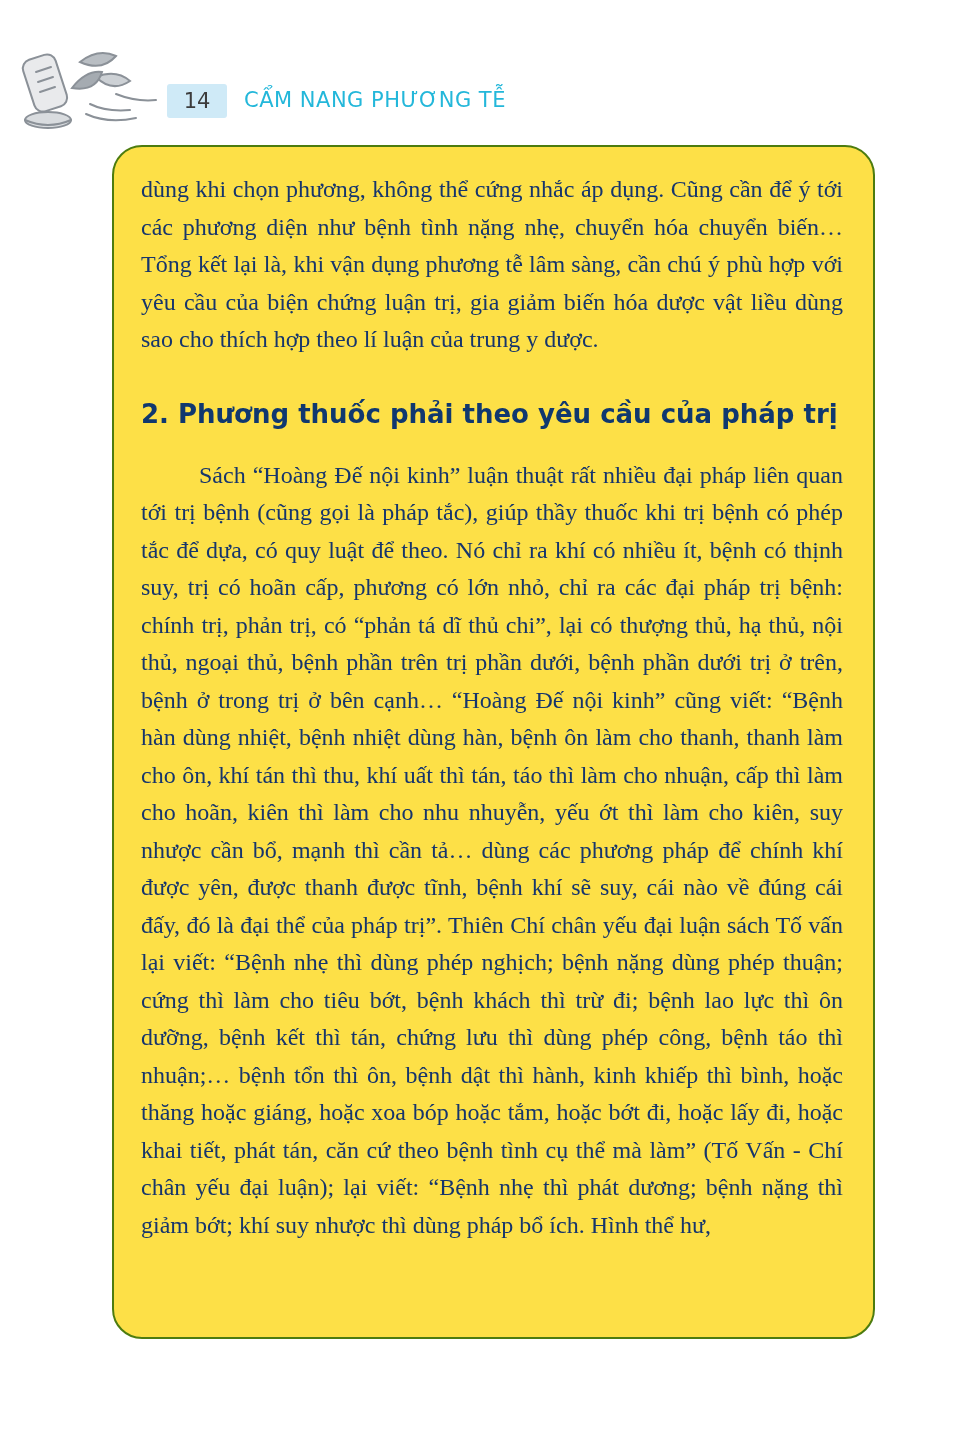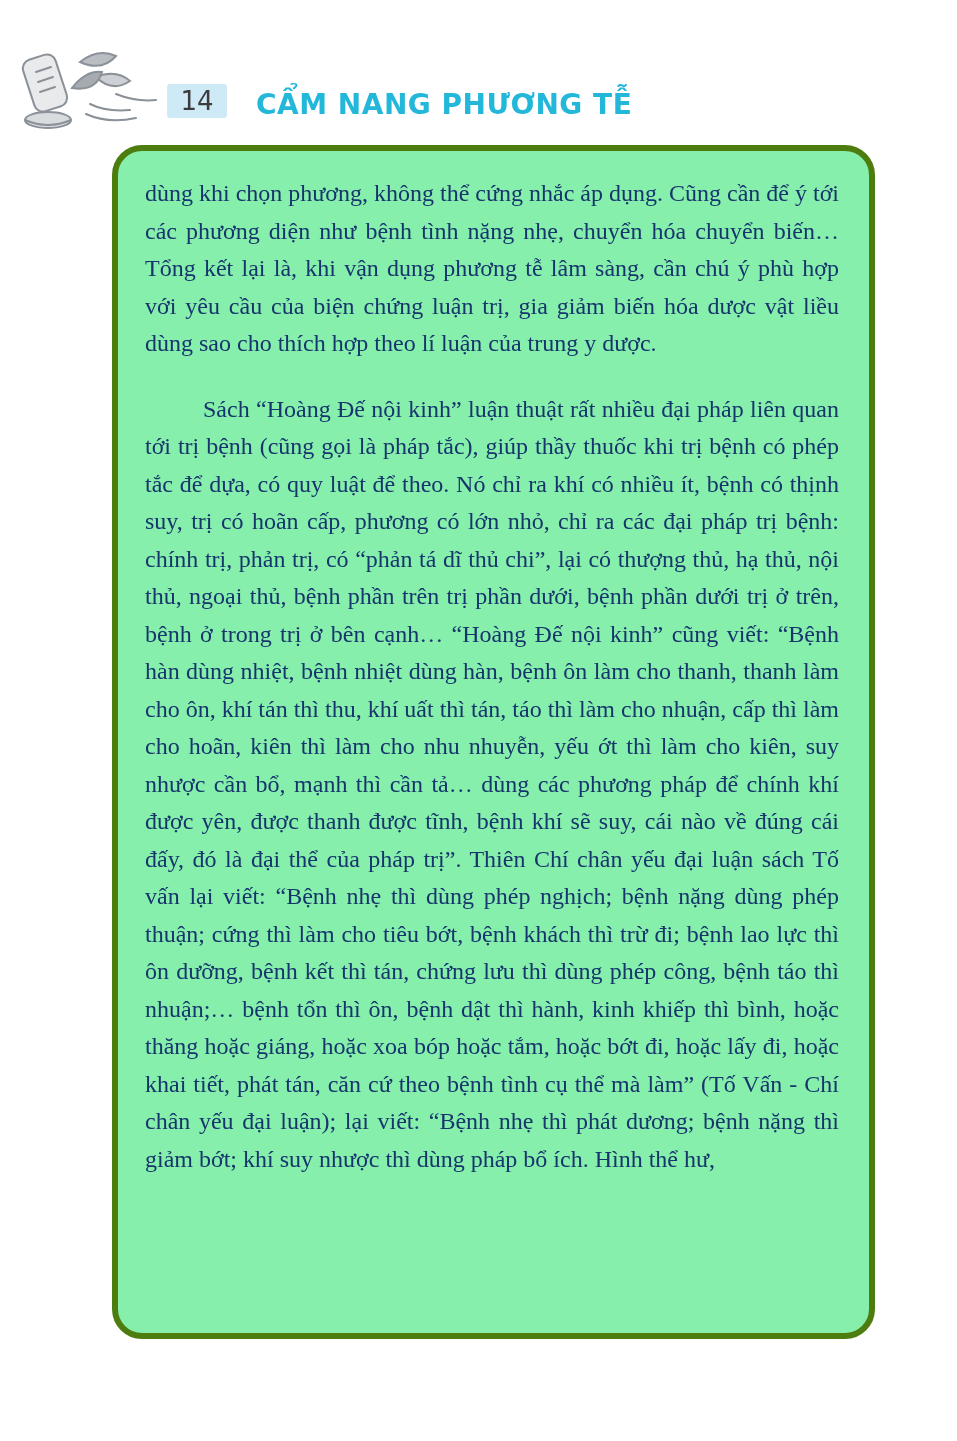--- a/index.html
+++ b/index.html
@@ -28,45 +28,45 @@
     left: 167px;
     top: 84px;
     width: 60px;
     height: 34px;
     background: #cfeaf7;
     border-radius: 3px;
     display: flex;
     align-items: center;
     justify-content: center;
     font-family: "DejaVu Sans", sans-serif;
-    font-size: 26px;
+    font-size: 21px;
     color: #3c3c3c;
   }
   .book-title {
     position: absolute;
-    left: 256px;
+    left: 244px;
     top: 88px;
     font-family: "DejaVu Sans", sans-serif;
-    font-weight: bold;
-    font-size: 28px;
+    font-weight: normal;
+    font-size: 21px;
     letter-spacing: 0.5px;
     color: #23b7da;
     white-space: nowrap;
   }
 
   
   .content-panel {
     position: absolute;
     left: 112px;
     top: 145px;
     width: 763px;
     height: 1194px;
     box-sizing: border-box;
-    background: #86efac;
-    border: 6px solid #4d7c0f;
+    background: #fde047;
+    border: 2px solid #4d7c0f;
     border-radius: 30px;
     padding: 24px 30px 20px 27px;
     overflow: hidden;
   }
   .content-panel p {
     margin: 0;
     font-size: 24px;
     line-height: 37.5px;
     color: #16356c;
     text-align: justify;
@@ -113,18 +113,19 @@
       <span>14</span>
     </div>
 
     <div class="book-title">CẨM NANG PHƯƠNG TỄ</div>
   </div>
 
   <div class="content-panel">
 
     <p>dùng khi chọn phương, không thể cứng nhắc áp dụng. Cũng cần để ý tới các phương diện như bệnh tình nặng nhẹ, chuyển hóa chuyển biến… Tổng kết lại là, khi vận dụng phương tễ lâm sàng, cần chú ý phù hợp với yêu cầu của biện chứng luận trị, gia giảm biến hóa dược vật liều dùng sao cho thích hợp theo lí luận của trung y dược.</p>
 
+    <div class="section-heading">2. Phương thuốc phải theo yêu cầu của pháp trị</div>
 
     <p class="indent-first">Sách “Hoàng Đế nội kinh” luận thuật rất nhiều đại pháp liên quan tới trị bệnh (cũng gọi là pháp tắc), giúp thầy thuốc khi trị bệnh có phép tắc để dựa, có quy luật để theo. Nó chỉ ra khí có nhiều ít, bệnh có thịnh suy, trị có hoãn cấp, phương có lớn nhỏ, chỉ ra các đại pháp trị bệnh: chính trị, phản trị, có “phản tá dĩ thủ chi”, lại có thượng thủ, hạ thủ, nội thủ, ngoại thủ, bệnh phần trên trị phần dưới, bệnh phần dưới trị ở trên, bệnh ở trong trị ở bên cạnh… “Hoàng Đế nội kinh” cũng viết: “Bệnh hàn dùng nhiệt, bệnh nhiệt dùng hàn, bệnh ôn làm cho thanh, thanh làm cho ôn, khí tán thì thu, khí uất thì tán, táo thì làm cho nhuận, cấp thì làm cho hoãn, kiên thì làm cho nhu nhuyễn, yếu ớt thì làm cho kiên, suy nhược cần bổ, mạnh thì cần tả… dùng các phương pháp để chính khí được yên, được thanh được tĩnh, bệnh khí sẽ suy, cái nào về đúng cái đấy, đó là đại thể của pháp trị”. Thiên Chí chân yếu đại luận sách Tố vấn lại viết: “Bệnh nhẹ thì dùng phép nghịch; bệnh nặng dùng phép thuận; cứng thì làm cho tiêu bớt, bệnh khách thì trừ đi; bệnh lao lực thì ôn dưỡng, bệnh kết thì tán, chứng lưu thì dùng phép công, bệnh táo thì nhuận;… bệnh tổn thì ôn, bệnh dật thì hành, kinh khiếp thì bình, hoặc thăng hoặc giáng, hoặc xoa bóp hoặc tắm, hoặc bớt đi, hoặc lấy đi, hoặc khai tiết, phát tán, căn cứ theo bệnh tình cụ thể mà làm” (Tố Vấn - Chí chân yếu đại luận); lại viết: “Bệnh nhẹ thì phát dương; bệnh nặng thì giảm bớt; khí suy nhược thì dùng pháp bổ ích. Hình thể hư,</p>
 
   </div>
 
 </div>
 
 </body></html>

